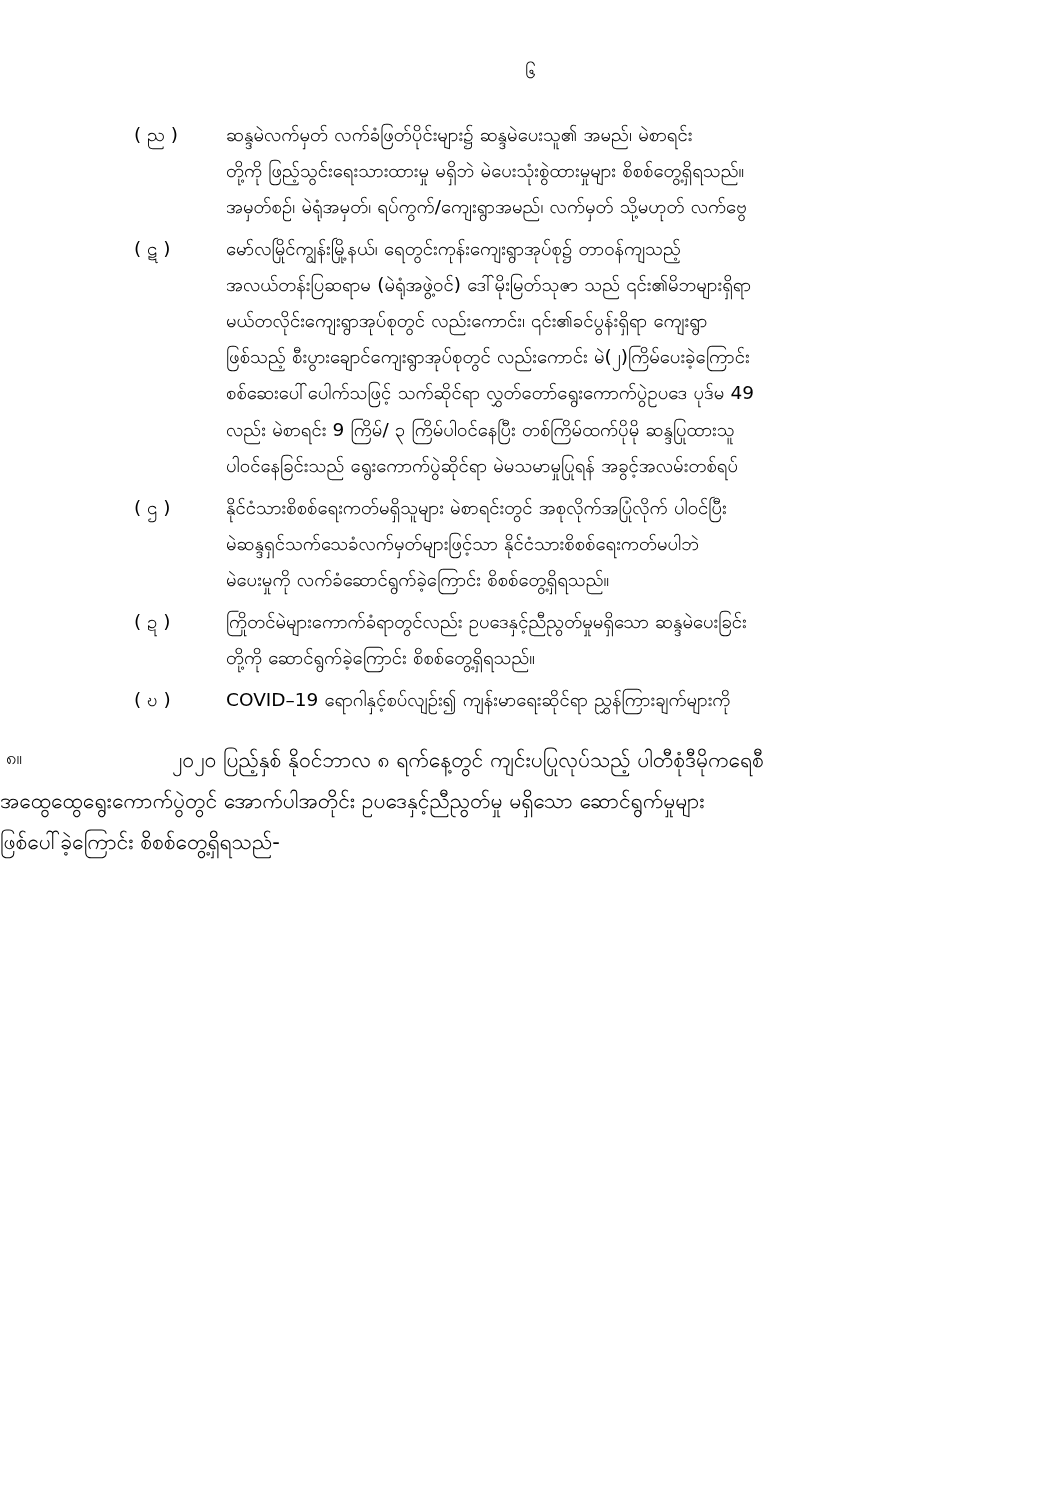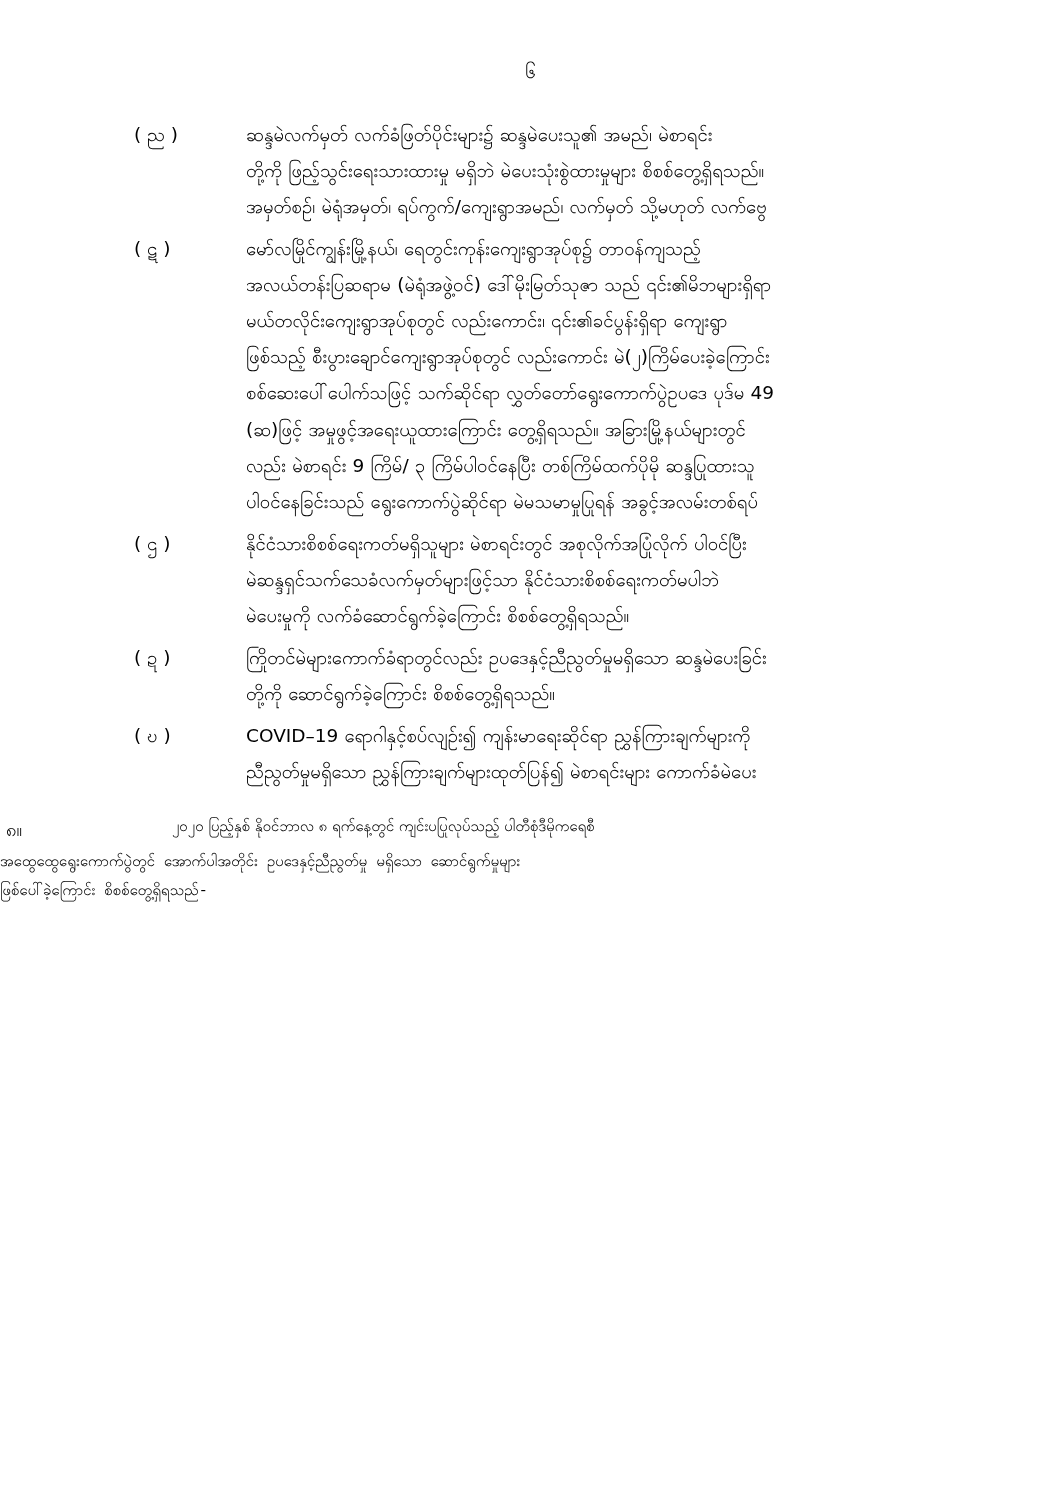--- a/index.html
+++ b/index.html
@@ -51,41 +51,40 @@
   .clause-body {
     flex: 1 1 auto;
     font-size: 18.5px;
     line-height: 1.95;
     text-align: justify;
     text-justify: inter-word;
     word-spacing: 0.02em;
   }
   .clause-body > span {
     display: block;
-    margin-left: 20px;
   }
   
   .para-block {
     margin-top: 22px;
     padding-left: 0px;
     padding-right: 70px;
   }
   .para-row {
     display: flex;
     align-items: flex-start;
   }
   .para-label {
     flex: 0 0 96px;
     font-size: 18.5px;
     line-height: 1.95;
     padding-left: 6px;
   }
   .para-text {
     flex: 1 1 auto;
-    font-size: 15px;
+    font-size: 21px;
     line-height: 1.95;
     text-align: justify;
   }
   .para-text .indent-first {
     display: block;
     text-indent: 70px;
   }
   .para-text span {
     display: block;
   }
@@ -109,21 +108,20 @@
     </div>
 
     <div class="clause">
       <div class="clause-label">( ဋ )</div>
       <div class="clause-body">
         <span>မော်လမြိုင်ကျွန်းမြို့နယ်၊     ရေတွင်းကုန်းကျေးရွာအုပ်စု၌     တာဝန်ကျသည့်</span>
         <span>အလယ်တန်းပြဆရာမ (မဲရုံအဖွဲ့ဝင်) ဒေါ်မိုးမြတ်သုဇာ သည် ၎င်း၏မိဘများရှိရာ</span>
         <span>မယ်တလိုင်းကျေးရွာအုပ်စုတွင်  လည်းကောင်း၊  ၎င်း၏ခင်ပွန်းရှိရာ  ကျေးရွာ</span>
         <span>ဖြစ်သည့် စီးပွားချောင်ကျေးရွာအုပ်စုတွင် လည်းကောင်း မဲ(၂)ကြိမ်ပေးခဲ့ကြောင်း</span>
         <span>စစ်ဆေးပေါ်ပေါက်သဖြင့် သက်ဆိုင်ရာ လွှတ်တော်ရွေးကောက်ပွဲဥပဒေ ပုဒ်မ 49</span>
-        <span>(ဆ)ဖြင့် အမှုဖွင့်အရေးယူထားကြောင်း တွေ့ရှိရသည်။ အခြားမြို့နယ်များတွင်</span>
         <span>လည်း မဲစာရင်း 9 ကြိမ်/ ၃ ကြိမ်ပါဝင်နေပြီး တစ်ကြိမ်ထက်ပိုမို ဆန္ဒပြုထားသူ</span>
         <span>ပါဝင်နေခြင်းသည် ရွေးကောက်ပွဲဆိုင်ရာ မဲမသမာမှုပြုရန် အခွင့်အလမ်းတစ်ရပ်</span>
       </div>
     </div>
 
     <div class="clause">
       <div class="clause-label">( ဌ )</div>
       <div class="clause-body">
         <span>နိုင်ငံသားစိစစ်ရေးကတ်မရှိသူများ  မဲစာရင်းတွင်  အစုလိုက်အပြုံလိုက်  ပါဝင်ပြီး</span>
         <span>မဲဆန္ဒရှင်သက်သေခံလက်မှတ်များဖြင့်သာ     နိုင်ငံသားစိစစ်ရေးကတ်မပါဘဲ</span>
@@ -136,34 +134,33 @@
       <div class="clause-body">
         <span>ကြိုတင်မဲများကောက်ခံရာတွင်လည်း  ဥပဒေနှင့်ညီညွတ်မှုမရှိသော  ဆန္ဒမဲပေးခြင်း</span>
         <span>တို့ကို ဆောင်ရွက်ခဲ့ကြောင်း စိစစ်တွေ့ရှိရသည်။</span>
       </div>
     </div>
 
     <div class="clause">
       <div class="clause-label">( ဎ )</div>
       <div class="clause-body">
         <span>COVID–19 ရောဂါနှင့်စပ်လျဉ်း၍  ကျန်းမာရေးဆိုင်ရာ  ညွှန်ကြားချက်များကို</span>
-        <span>ညီညွတ်မှုမရှိသော ညွှန်ကြားချက်များထုတ်ပြန်၍ မဲစာရင်းများ ကောက်ခံမဲပေး</span>
       </div>
     </div>
 
   </div>
 
   <div class="para-block">
     <div class="para-row">
       <div class="para-label">၈။</div>
       <div class="para-text">
         <span class="indent-first">၂၀၂၀ ပြည့်နှစ် နိုဝင်ဘာလ ၈ ရက်နေ့တွင် ကျင်းပပြုလုပ်သည့် ပါတီစုံဒီမိုကရေစီ</span>
       </div>
     </div>
-    <div style="padding-left:0px;font-family:Liberation Mono, monospace;">
+    <div style="padding-left:0px;">
       <div class="para-text" style="padding-left:0px;">
         <span>အထွေထွေရွေးကောက်ပွဲတွင်  အောက်ပါအတိုင်း  ဥပဒေနှင့်ညီညွတ်မှု  မရှိသော  ဆောင်ရွက်မှုများ</span>
         <span>ဖြစ်ပေါ်ခဲ့ကြောင်း စိစစ်တွေ့ရှိရသည်-</span>
       </div>
     </div>
   </div>
 
 </div>
 
 </body></html>

